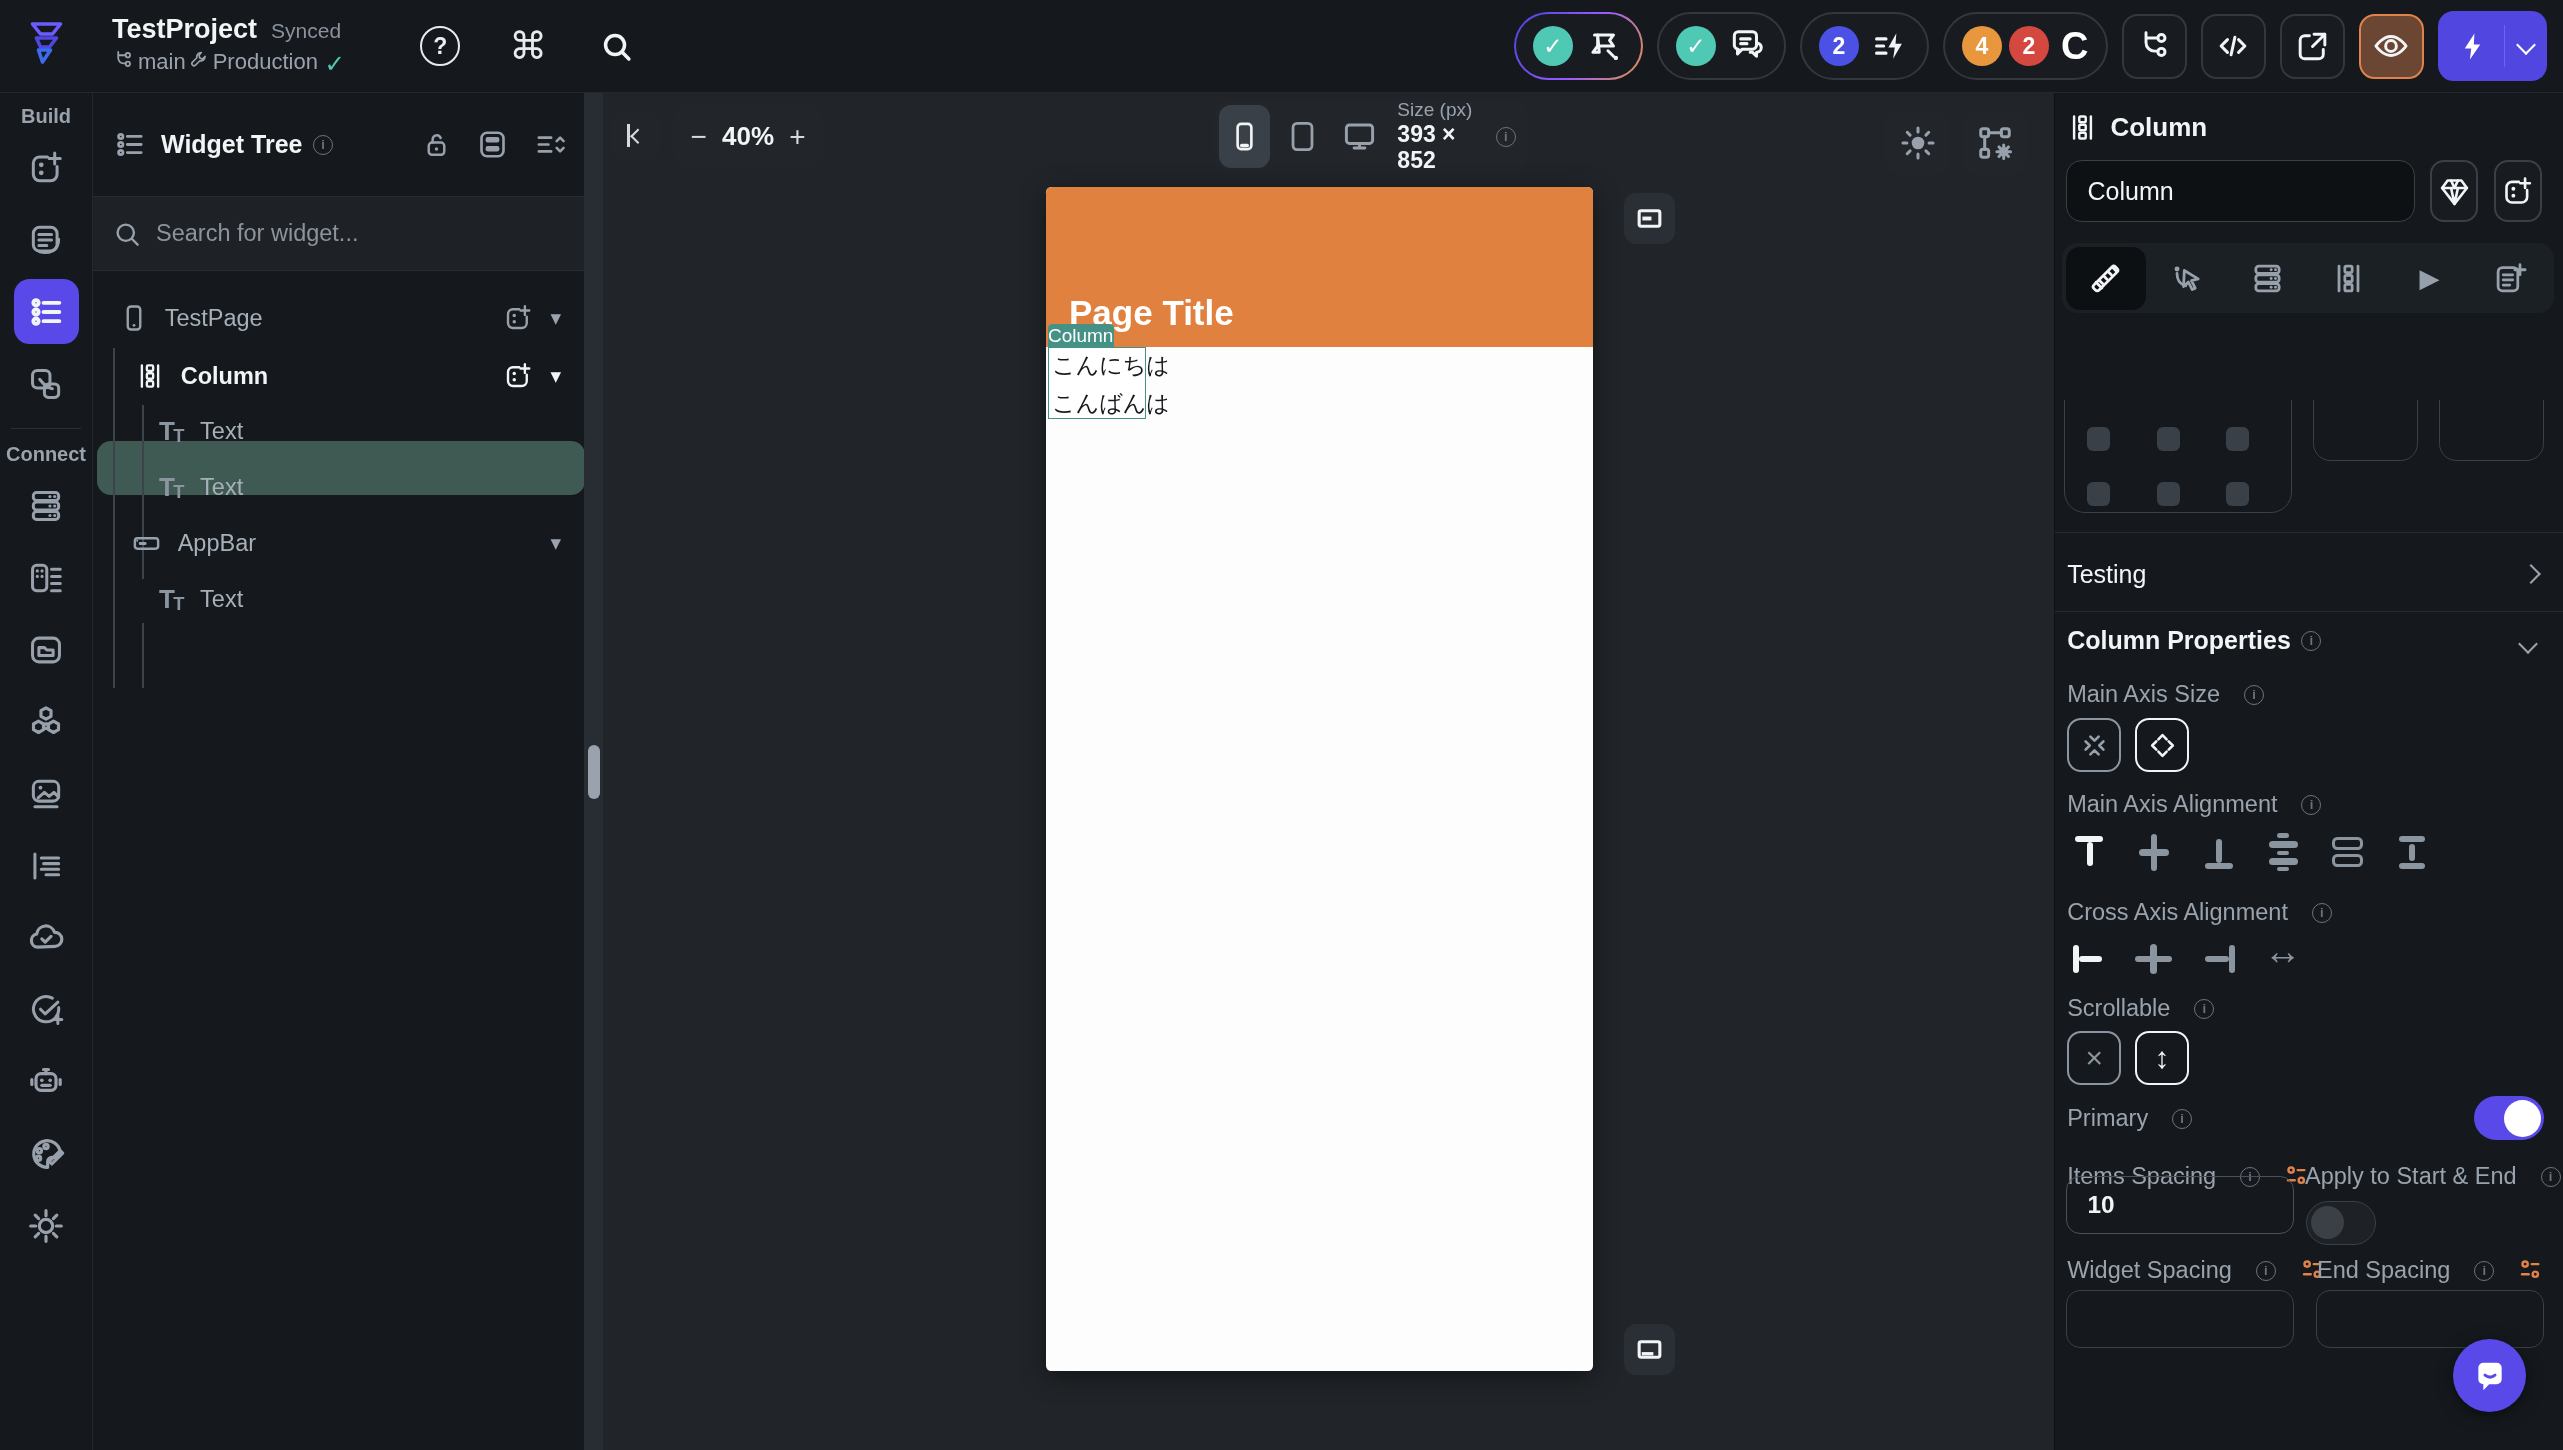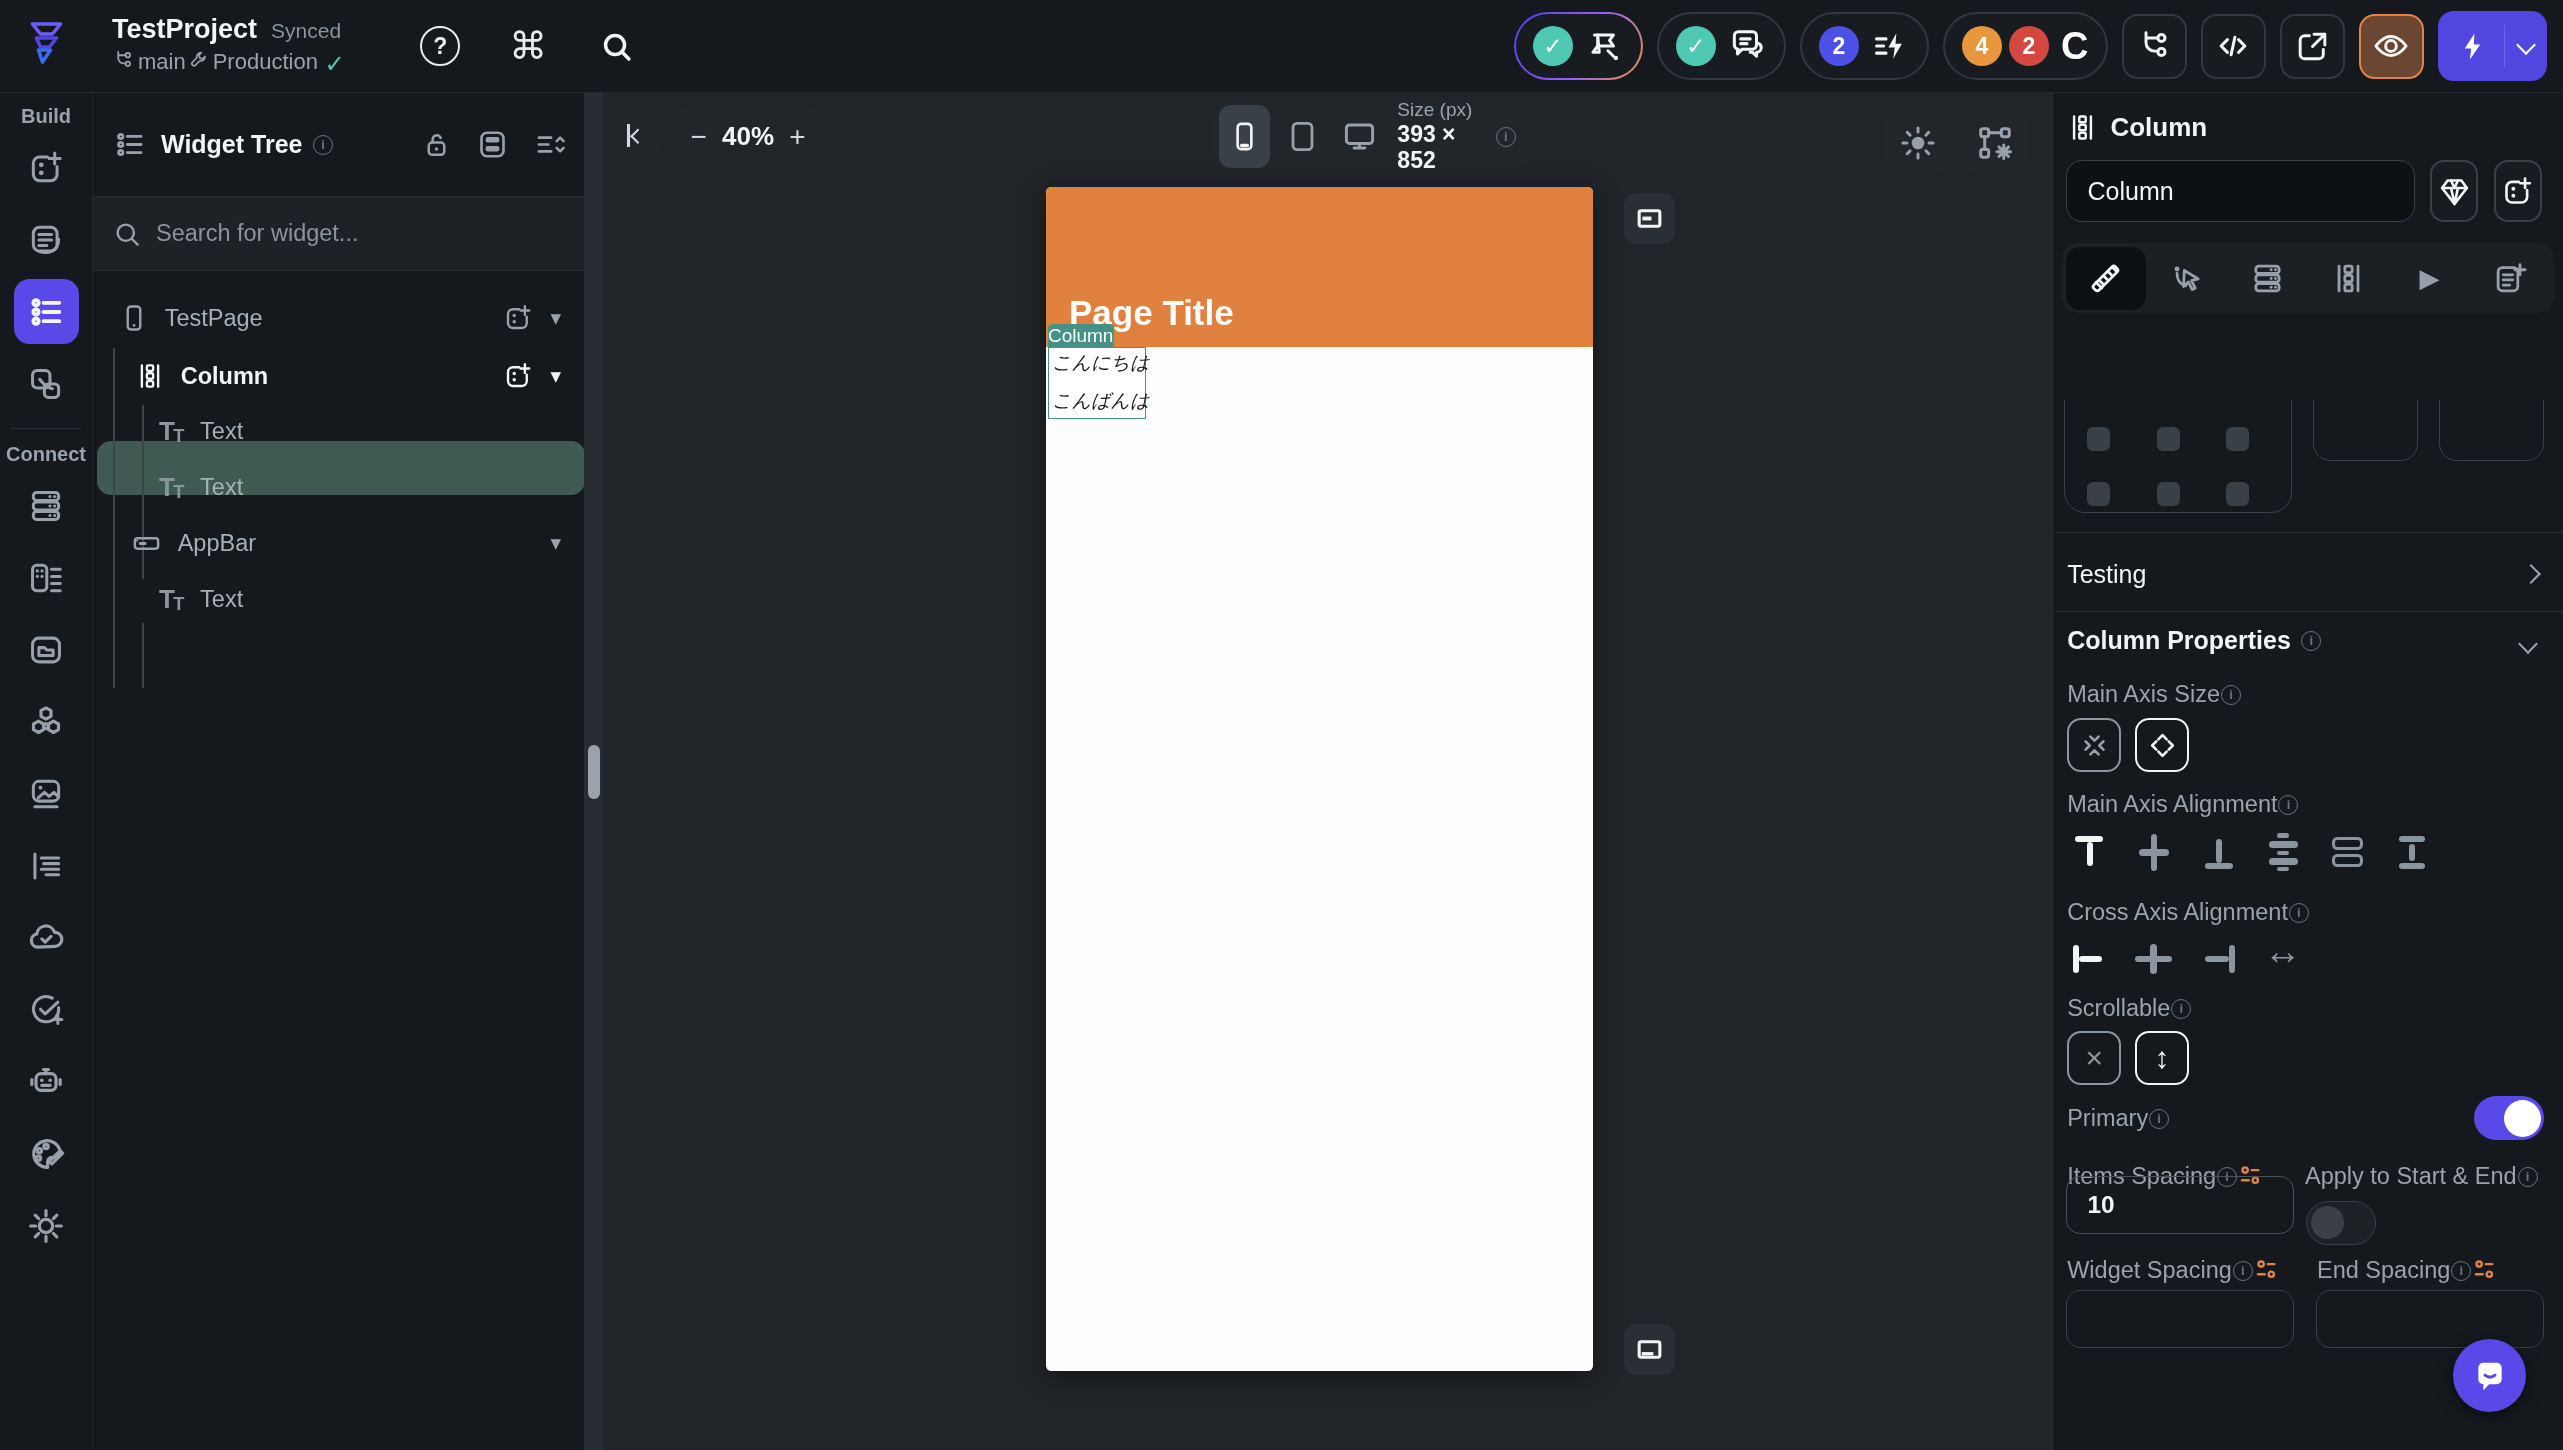--- a/index.html
+++ b/index.html
@@ -54,34 +54,34 @@
   .devbtn.active { background:#3A4047; }
   .sizeblk { margin-left:5.2px; line-height:1.15; }
   .sizeblk .l1 { font-size:19px; color:#9AA3AD; }
   .sizeblk .l2 { font-size:23px; font-weight:bold; color:#F2F4F6; }
   
   .phone { position:absolute; left:462px; top:94px; width:547px; height:1184px; background:#FDFDFD; border-radius:5.2px; box-shadow:0 5.2px 26px rgba(0,0,0,.45); }
   .pappbar { position:absolute; left:0; top:0; width:547px; height:160px; border-radius:5.2px 5.2px 0 0; }
   .ptitle { position:absolute; left:23px; bottom:14px; font-size:35px; font-weight:bold; color:#fff; }
   .selbadge { position:absolute; left:1.7px; top:137px; width:66px; height:24.4px; border-radius:4.4px 4.4px 0 0; display:flex; align-items:center; justify-content:center; font-size:19px; color:#fff; }
   .selbox { position:absolute; left:1.7px; top:160px; width:98px; height:72px; background:#fff; border:1.7px solid #459186; }
-  .jp { position:absolute; left:3.5px; font-size:19px; color:#16191D; white-space:nowrap;font-style:italic; }
+  .jp { position:absolute; left:3.5px; font-size:23px; color:#16191D; white-space:nowrap; }
   .kbtn { position:absolute; left:1040px; width:51px; height:51px; background:#2A2F36; border-radius:12.2px; display:flex; align-items:center; justify-content:center; cursor:pointer; }
   
   .props { left:2054px; top:93px; width:509px; height:1357px; background:#15191D; border-left:1.7px solid #0E1114; }
   .phead { display:flex; align-items:center; gap:12.2px; padding:19px 0 0 12.2px; font-size:26px; font-weight:bold; color:#F2F4F6; }
   .namerow { display:flex; gap:15.7px; padding:17.4px 21px 0 10.5px; }
   .nameinput { width:349px; height:62px; border-radius:15.7px; border:1.7px solid #3A4047; background:#0E1114; color:#F2F4F6; font-size:25px; padding:0 21px; font-family:inherit; outline:none; }
   .hbtn { width:51px; height:62px; border-radius:14px; border:2.6px solid #3A4047; background:#181C21; display:flex; align-items:center; justify-content:center; cursor:pointer; }
   .tabs { margin:21px 8.7px 0 7px; height:70px; background:#1B2025; border-radius:15.7px; display:flex; align-items:center; padding:0 3.5px; }
   .tab { flex:1; height:63px; border-radius:14px; display:flex; align-items:center; justify-content:center; cursor:pointer; color:#95A0AA; }
   .tab.active { background:#0D1013; }
   .scrollc { position:absolute; left:0; top:307px; width:509px; height:1143px; overflow:hidden; }
   .secdiv { position:absolute; left:0; width:509px; border-top:1.7px solid #262B30; }
-  .slabel { position:absolute; font-size:23.5px; color:#9AA3AD; display:flex; align-items:center; gap:1px; }
+  .slabel { position:absolute; font-size:23.5px; color:#9AA3AD; display:flex; align-items:center; gap:24px; }
   .stitle { position:absolute; font-size:25px; font-weight:bold; color:#F2F4F6; display:flex; align-items:center; gap:10.5px; }
   .chev { width:14px; height:14px; border-right:2.6px solid #9AA3AD; border-bottom:2.6px solid #9AA3AD; display:inline-block; }
   .chev.r { transform:rotate(-45deg); }
   .chev.d { transform:rotate(45deg); }
   .optbtn { position:absolute; width:54px; height:54px; border:2.6px solid #8B95A0; border-radius:14px; display:flex; align-items:center; justify-content:center; cursor:pointer; color:#8B95A0; }
   .optbtn.on { border-color:#F2F4F6; color:#F2F4F6; }
   .alignbtn { position:absolute; width:47px; height:47px; cursor:pointer; }
   .bar { position:absolute; background:#8B95A0; border-radius:3.5px; }
   .bar.w { background:#F2F4F6; }
   .toggle { position:absolute; width:70px; height:44px; border-radius:23px; cursor:pointer; }

